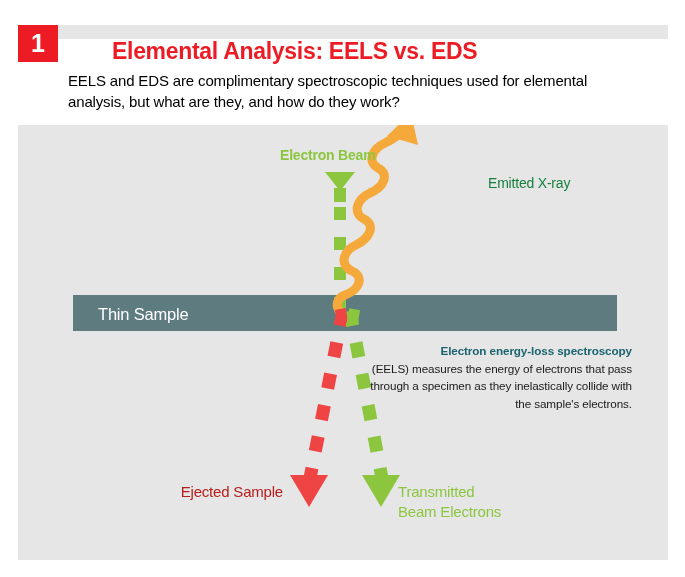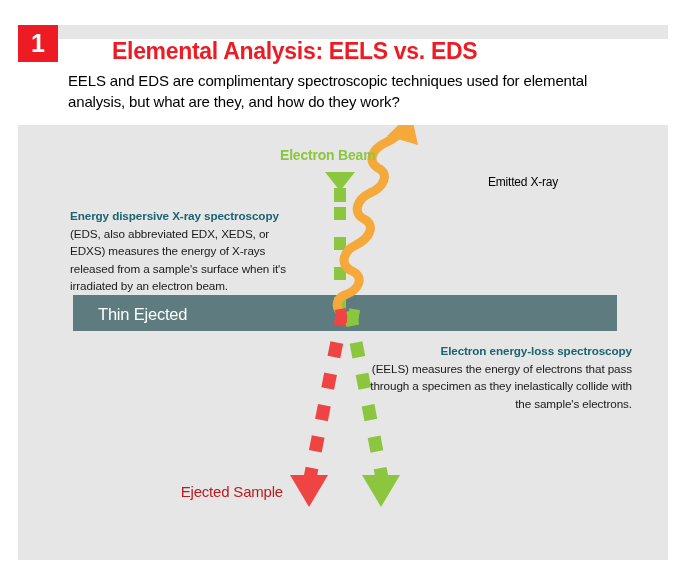--- a/index.html
+++ b/index.html
@@ -117,22 +117,22 @@
     top: 22px;
     font-size: 14px;
     font-weight: bold;
     color: #8cc63f;
     letter-spacing: -0.2px;
     white-space: nowrap;
   }
   #label-emitted-xray {
     left: 470px;
     top: 50px;
-    font-size: 12px;
-    color: #000000;
+    font-size: 14px;
+    color: #15803d;
     letter-spacing: -0.2px;
     white-space: nowrap;
   }
   #label-thin-sample {
     left: 80px;
     top: 180px;
     font-size: 16.5px;
     color: #ffffff;
     letter-spacing: -0.2px;
     white-space: nowrap;
@@ -210,30 +210,30 @@
     <g>
       <rect x="318" y="184" width="11" height="15" fill="#ef4444" transform="rotate(-10 323 191)"></rect>
       <rect x="330" y="184" width="11" height="15" fill="#8cc63f" transform="rotate(10 335 191)"></rect>
     </g>
   </svg>
 
   <div class="diag-text" id="label-electron-beam">Electron Beam</div>
 
   <div class="diag-text" id="label-emitted-xray">Emitted X-ray</div>
 
-  <div class="diag-text" id="label-thin-sample">Thin Ejected</div>
-
-  <div class="diag-text" id="eds-block">
-    <span class="blk-head">Energy dispersive X-ray spectroscopy</span>
-    <span>(EDS, also abbreviated EDX, XEDS, or EDXS) measures the energy of X-rays released from a sample's surface when it's irradiated by an electron beam.</span>
-  </div>
+  <div class="diag-text" id="label-thin-sample">Thin Sample</div>
+
 
   <div class="diag-text" id="eels-block">
     <span class="blk-head">Electron energy-loss spectroscopy</span>
     <span>(EELS) measures the energy of electrons that pass through a specimen as they inelastically collide with the sample's electrons.</span>
   </div>
 
   <div class="diag-text" id="label-ejected">
     <div>Ejected Sample</div>
   </div>
 
+  <div class="diag-text" id="label-transmitted">
+    <div>Transmitted</div>
+    <div>Beam Electrons</div>
+  </div>
 
 </div>
 
 </body></html>

